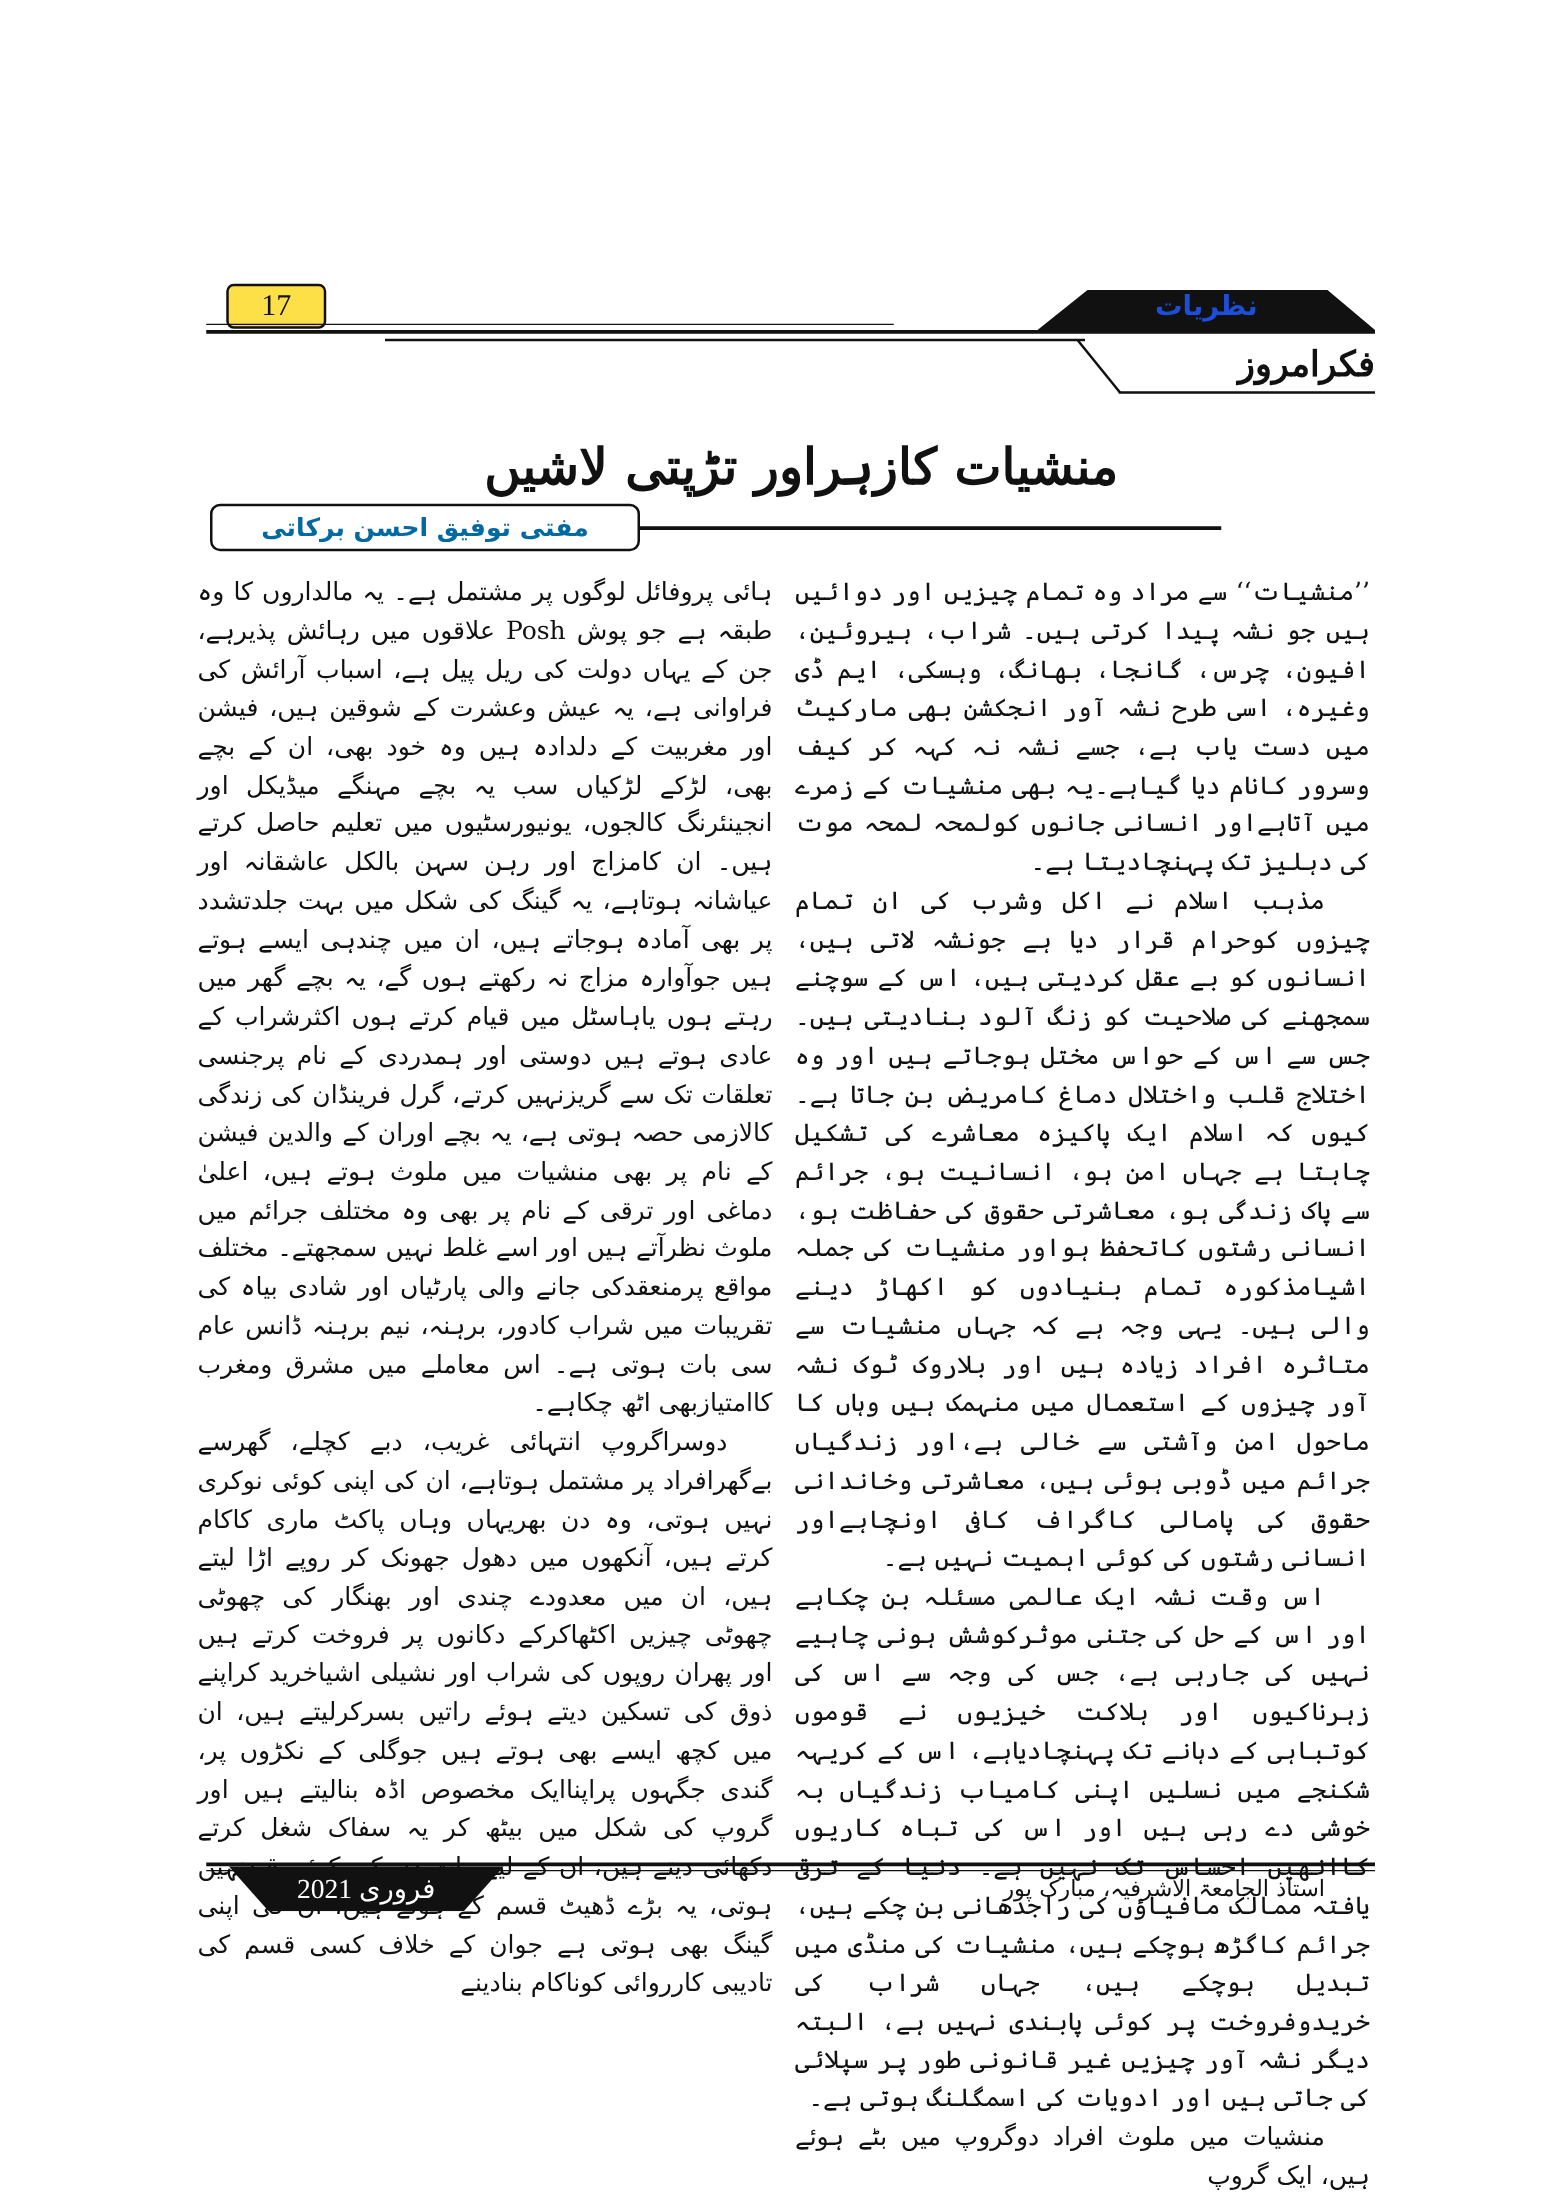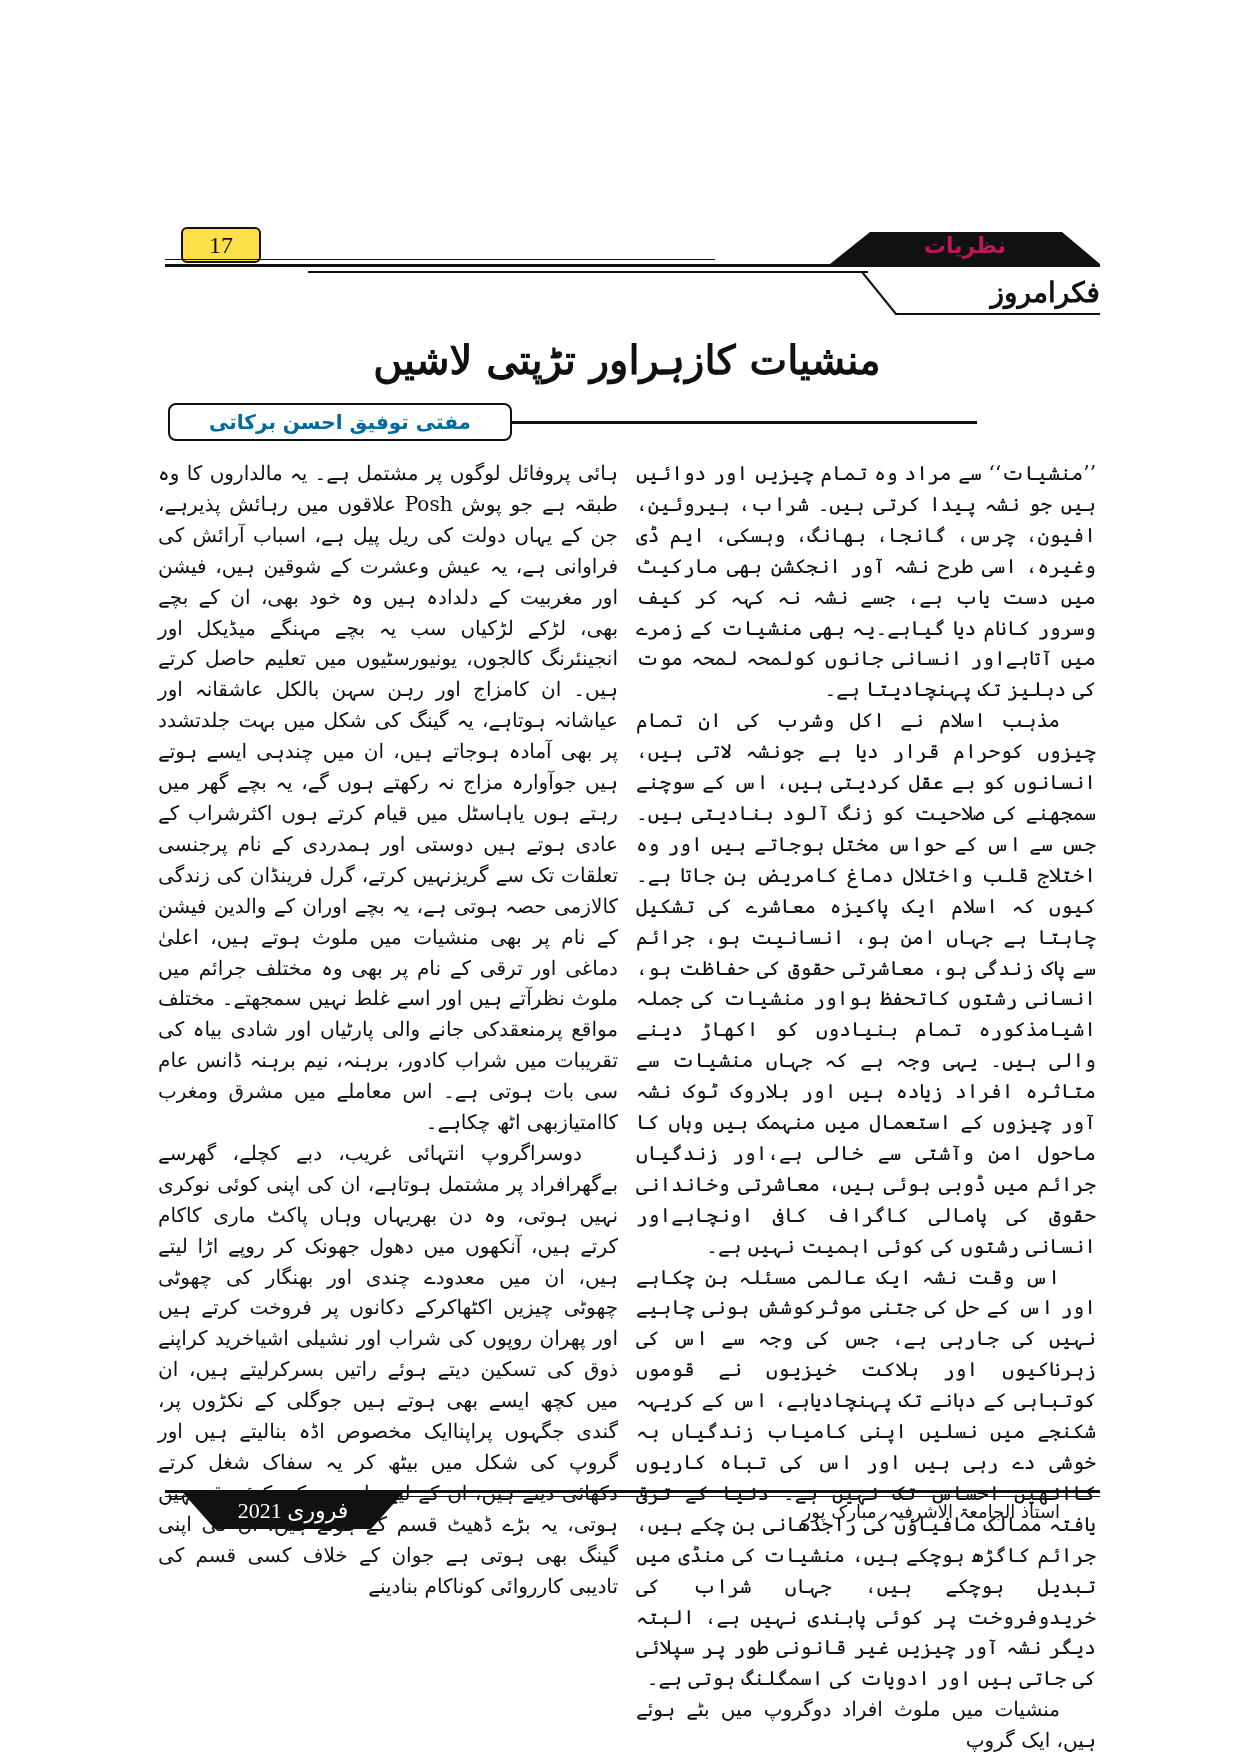--- a/index.html
+++ b/index.html
@@ -6,21 +6,21 @@
   body { width: 1240px; height: 1754px; position: relative; overflow: hidden; color: #111; font-family: "DejaVu Sans", sans-serif; }
   .abs { position: absolute; }
 
   
   .page-num-box { left: 181px; top: 227px; width: 80px; height: 36px; border: 2px solid #111; border-radius: 6px; box-sizing: border-box; background: #fde047; }
   .page-num { width: 100%; text-align: center; font-family: "Liberation Serif", serif; font-size: 24px; line-height: 32px; color: #111; }
   .header-line-top { left: 165px; top: 264px; width: 935px; height: 3px; background: #111; }
   .header-line-thin { left: 165px; top: 259px; width: 550px; height: 1px; background: #111; }
   .section-tab { left: 830px; top: 230px; width: 270px; height: 32px; }
   .section-tab svg { position: absolute; left: 0; top: 0; }
-  .section-tab-label { position: absolute; left: 0; top: 0; width: 270px; text-align: center; color: #be185d; font-family: "DejaVu Sans", sans-serif; font-weight: bold; font-size: 22px; line-height: 32px; direction: rtl; }
+  .section-tab-label { position: absolute; left: 0; top: 0; width: 270px; text-align: center; color: #1d4ed8; font-family: "DejaVu Sans", sans-serif; font-weight: bold; font-size: 22px; line-height: 32px; direction: rtl; }
   .sub-line { left: 308px; top: 271px; width: 560px; height: 2px; background: #111; }
   .sub-diag { left: 860px; top: 271px; }
   .sub-bottom-line { left: 895px; top: 313px; width: 205px; height: 2px; background: #111; }
   .subsection-label { left: 920px; top: 276px; width: 180px; text-align: right; direction: rtl; font-family: Liberation Serif, serif; font-weight: bold; font-size: 28px; line-height: 34px; color: #111; }
 
   
   .article-title { left: 150px; top: 328px; width: 950px; text-align: center; direction: rtl; font-family: "DejaVu Serif", serif; font-weight: bold; font-size: 40px; line-height: 60px; color: #111; }
 
   
   .author-box { left: 168px; top: 403px; width: 344px; height: 38px; border: 2px solid #111; border-radius: 8px; box-sizing: border-box; background: #fff; }
@@ -56,21 +56,21 @@
   </svg>
   <div class="section-tab-label">نظریات</div>
 </div>
 <div class="abs sub-line"></div>
 <svg class="abs sub-diag" width="40" height="46">
   <line x1="2" y1="1" x2="36" y2="43" stroke="#111" stroke-width="2"></line>
 </svg>
 <div class="abs sub-bottom-line"></div>
 <div class="abs subsection-label">فکرامروز</div>
 
-<h1 class="abs article-title" style="margin:2px;">منشیات کازہراور تڑپتی لاشیں</h1>
+<h1 class="abs article-title" style="margin:16px;">منشیات کازہراور تڑپتی لاشیں</h1>
 
 <div class="abs author-box">
   <div class="author-name">مفتی توفیق احسن برکاتی</div>
 </div>
 <div class="abs author-line"></div>
 
 <div class="abs column col-right">
   <p>’’منشیات‘‘ سے مراد وہ تمام چیزیں اور دوائیں ہیں جو نشہ پیدا کرتی ہیں۔ شراب، ہیروئین، افیون، چرس، گانجا، بھانگ، وہسکی، ایم ڈی وغیرہ، اسی طرح نشہ آور انجکشن بھی مارکیٹ میں دست یاب ہے، جسے نشہ نہ کہہ کر کیف وسرور کانام دیا گیاہے۔یہ بھی منشیات کے زمرے میں آتاہےاور انسانی جانوں کولمحہ لمحہ موت کی دہلیز تک پہنچادیتا ہے۔</p>
   <p class="indent">مذہب اسلام نے اکل وشرب کی ان تمام چیزوں کوحرام قرار دیا ہے جونشہ لاتی ہیں، انسانوں کو بے عقل کردیتی ہیں، اس کے سوچنے سمجھنے کی صلاحیت کو زنگ آلود بنادیتی ہیں۔ جس سے اس کے حواس مختل ہوجاتے ہیں اور وہ اختلاج قلب واختلال دماغ کامریض بن جاتا ہے۔ کیوں کہ اسلام ایک پاکیزہ معاشرے کی تشکیل چاہتا ہے جہاں امن ہو، انسانیت ہو، جرائم سے پاک زندگی ہو، معاشرتی حقوق کی حفاظت ہو، انسانی رشتوں کاتحفظ ہواور منشیات کی جملہ اشیامذکورہ تمام بنیادوں کو اکھاڑ دینے والی ہیں۔ یہی وجہ ہے کہ جہاں منشیات سے متاثرہ افراد زیادہ ہیں اور بلاروک ٹوک نشہ آور چیزوں کے استعمال میں منہمک ہیں وہاں کا ماحول امن وآشتی سے خالی ہے،اور زندگیاں جرائم میں ڈوبی ہوئی ہیں، معاشرتی وخاندانی حقوق کی پامالی کاگراف کافی اونچاہےاور انسانی رشتوں کی کوئی اہمیت نہیں ہے۔</p>
   <p class="indent">اس وقت نشہ ایک عالمی مسئلہ بن چکاہے اور اس کے حل کی جتنی موثرکوشش ہونی چاہیے نہیں کی جارہی ہے، جس کی وجہ سے اس کی زہرناکیوں اور ہلاکت خیزیوں نے قوموں کوتباہی کے دہانے تک پہنچادیاہے، اس کے کریہہ شکنجے میں نسلیں اپنی کامیاب زندگیاں بہ خوشی دے رہی ہیں اور اس کی تباہ کاریوں کاانھیں احساس تک نہیں ہے۔ دنیا کے ترقی یافتہ ممالک مافیاؤں کی راجدھانی بن چکے ہیں، جرائم کاگڑھ ہوچکے ہیں، منشیات کی منڈی میں تبدیل ہوچکے ہیں، جہاں شراب کی خریدوفروخت پر کوئی پابندی نہیں ہے، البتہ دیگر نشہ آور چیزیں غیر قانونی طور پر سپلائی کی جاتی ہیں اور ادویات کی اسمگلنگ ہوتی ہے۔</p>

